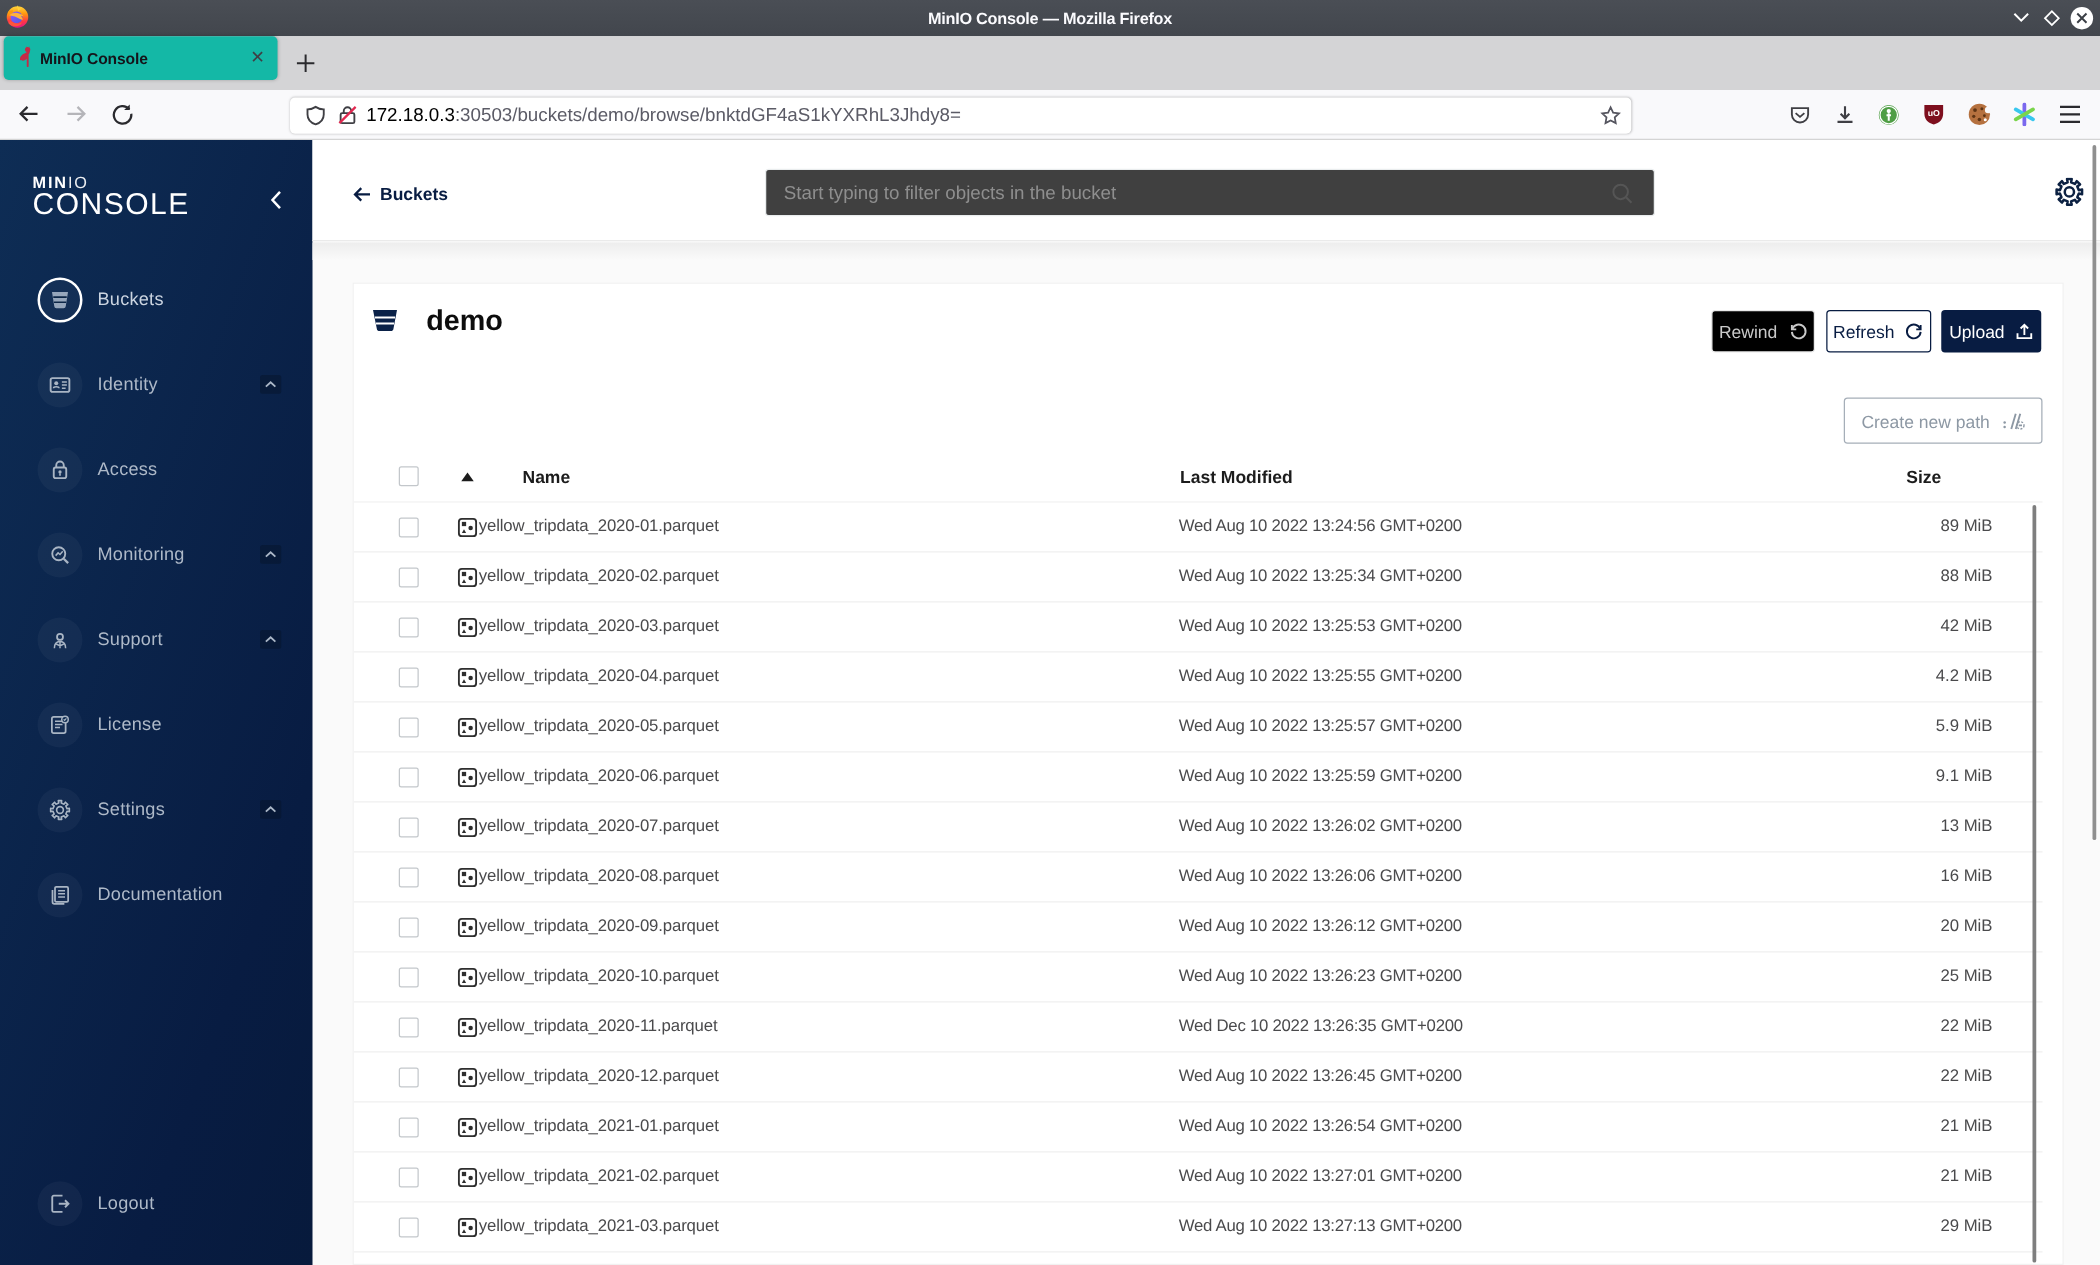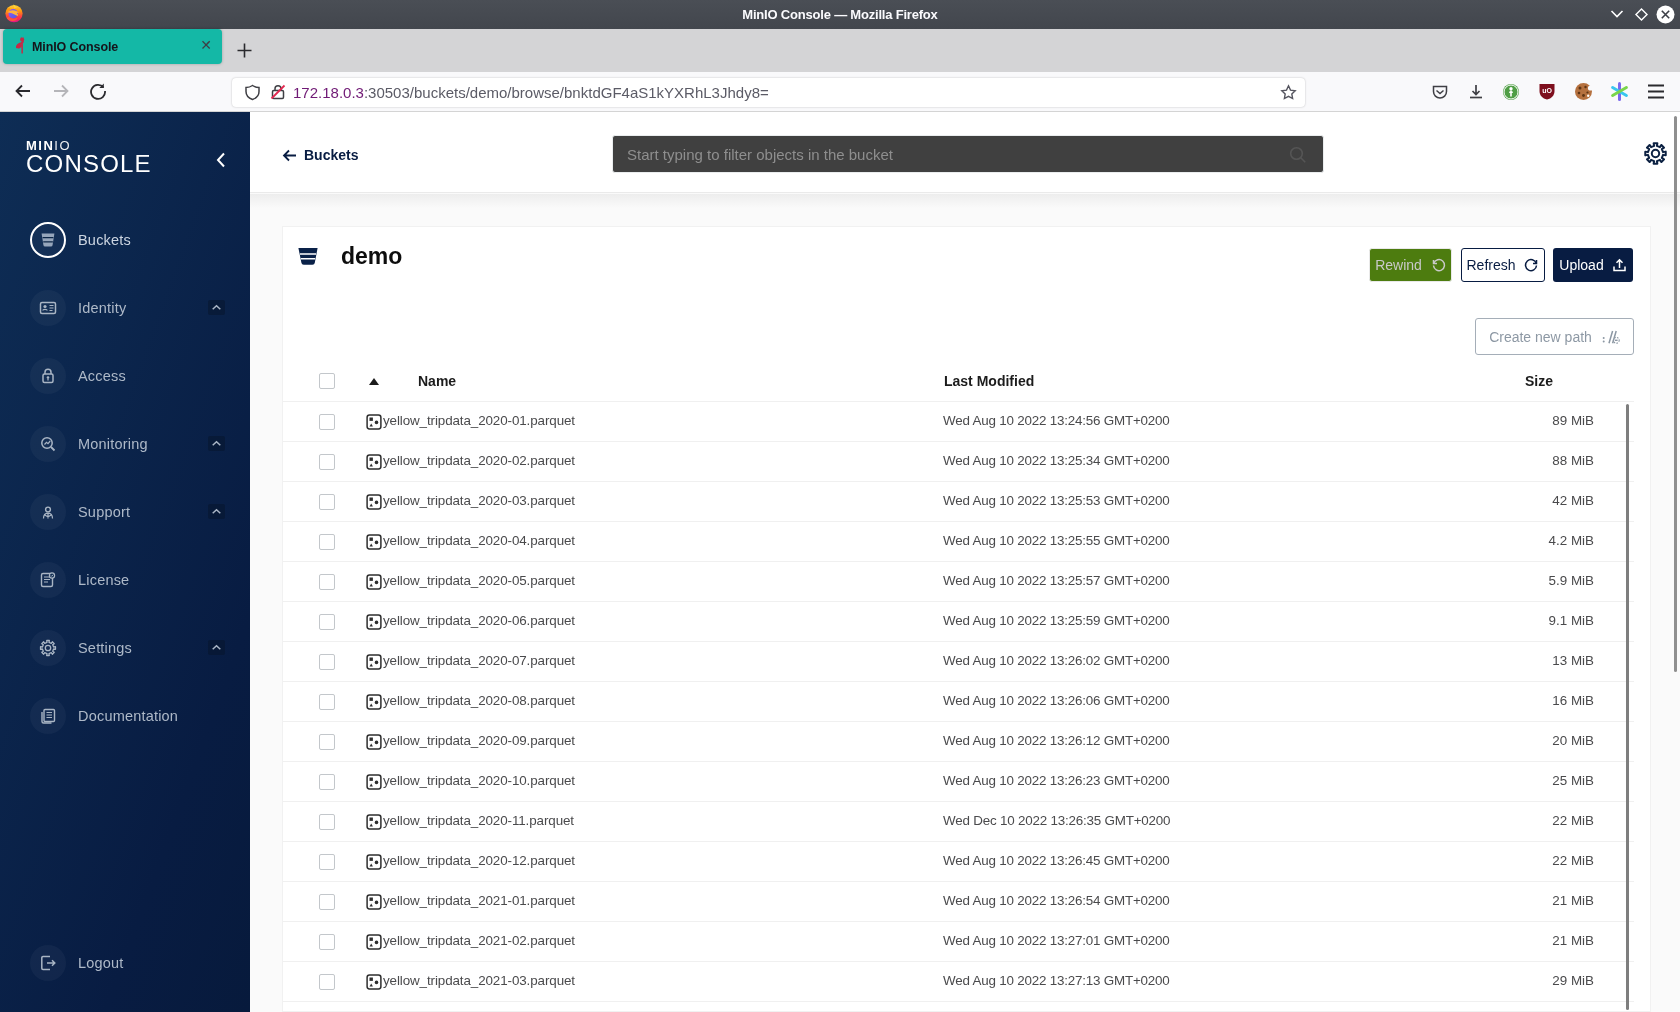--- a/index.html
+++ b/index.html
@@ -10,21 +10,21 @@
 #titlebar { position:absolute; left:0; top:0; width:1680px; height:29px; background:linear-gradient(#4a4e55,#42464d); }
 #titlebar .wtitle { position:absolute; left:0; right:0; top:7px; text-align:center; color:#fbfbfe; font-size:13px; letter-spacing:-.2px; font-weight:700; }
 #tabbar { position:absolute; left:0; top:29px; width:1680px; height:43px; background:#d4d4d6; }
 #tab { position:absolute; left:3px; top:0; width:219px; height:35px; background:#14b8a6; border-radius:4px; box-shadow:0 0 3px rgba(0,0,0,.25); }
 #tab .ttext { position:absolute; left:29px; top:11px; font-size:12.5px; letter-spacing:-.1px; font-weight:700; color:#15141a; }
 #tab .tclose { position:absolute; right:10px; top:8px; color:#3f3f44; font-size:14px; }
 #newtab { position:absolute; left:237px; }
 #toolbar { position:absolute; left:0; top:72px; width:1680px; height:40px; background:#f9f9fb; border-bottom:1px solid #d4d4d4; }
 #urlbar { position:absolute; left:232px; top:6px; width:1073px; height:29px; background:#fff; border-radius:4px; box-shadow:0 0 2px rgba(0,0,0,.25); }
 #urlbar .utext { position:absolute; left:61px; top:6px; font-size:15px; color:#5b5b66; white-space:nowrap; }
-#urlbar .utext b { color:#701a75; font-weight:400; }
+#urlbar .utext b { color:#000000; font-weight:400; }
 .navbtn { position:absolute; top:8px; }
 
 
 #app { position:absolute; left:0; top:112px; width:1680px; height:900px; background:#fafafa; }
 #sidebar { position:absolute; left:0; top:0; width:250px; height:900px; background:linear-gradient(110deg,#0e2d55 0%,#081c42 75%,#071a3c 100%); }
 #logo { position:absolute; left:26px; top:28px; color:#fff; }
 #logo .l1 { font-size:13px; font-weight:700; letter-spacing:1.5px; line-height:11px; }
 #logo .l1 .thin { font-weight:400; opacity:.92; }
 #logo .l2 { font-size:24px; font-weight:400; letter-spacing:1.2px; line-height:24px; margin-top:1px; font-stretch:semi-condensed; }
 #collapse { position:absolute; left:216px; top:40px; }
@@ -43,21 +43,21 @@
 #pgshadow { position:absolute; left:0; top:82px; width:1430px; height:14px; background:linear-gradient(#ededed,#fafafa); }
 
 #card { position:absolute; left:32px; top:114px; width:1369px; height:786px; background:#fff; border:1px solid #f1f1f1; }
 .bkicon { position:absolute; left:15px; top:20px; }
 #bname { position:absolute; left:58px; top:16px; font-size:23px; font-weight:700; color:#0d0d0d; }
 #bmeta { position:absolute; left:58px; top:44px; font-size:13.5px; color:#959ba4; }
 #bmeta b { margin-left:7px; }
 #bmeta b { color:#5a6068; font-weight:700; }
 #bmeta .sep { display:inline-block; width:19px; }
 .btn { position:absolute; top:21px; height:34px; border-radius:3px; font-size:14px; display:flex; align-items:center; justify-content:center; gap:8px; }
-#btn-rewind { left:1086px; width:83px; border:1px solid #e9e9e9; color:#c9c9c9; background:#4d7c0f; }
+#btn-rewind { left:1086px; width:83px; border:1px solid #e9e9e9; color:#c9c9c9; background:#000000; }
 #btn-refresh { left:1178px; width:84px; border:1px solid #081c42; color:#081c42; background:#fff; }
 #btn-upload { left:1270px; width:80px; background:#081c42; color:#fff; }
 
 #crumbbox { position:absolute; left:20px; top:94px; width:1160px; height:32px; border:1px solid #e3e6e8; border-radius:2px; background:#fff; }
 #crumbbox .chev { position:absolute; left:0; top:0; width:35px; height:30px; border-right:1px solid #e3e6e8; display:flex; align-items:center; justify-content:center; }
 #crumbbox .path { position:absolute; left:59px; top:8px; font-size:13px; color:#9a9fa6; }
 #crumbbox .sl { margin:0 1px; }
 #newpath { position:absolute; left:1192px; top:91px; width:159px; height:37px; border:1px solid #a5aeb8; border-radius:3px; background:#fff; color:#8d98a4; font-size:14px; display:flex; align-items:center; justify-content:center; gap:10px; }
 
 .cb { position:absolute; width:16px; height:16px; border:1px solid #c3c7cb; border-radius:2px; background:#fff; }

